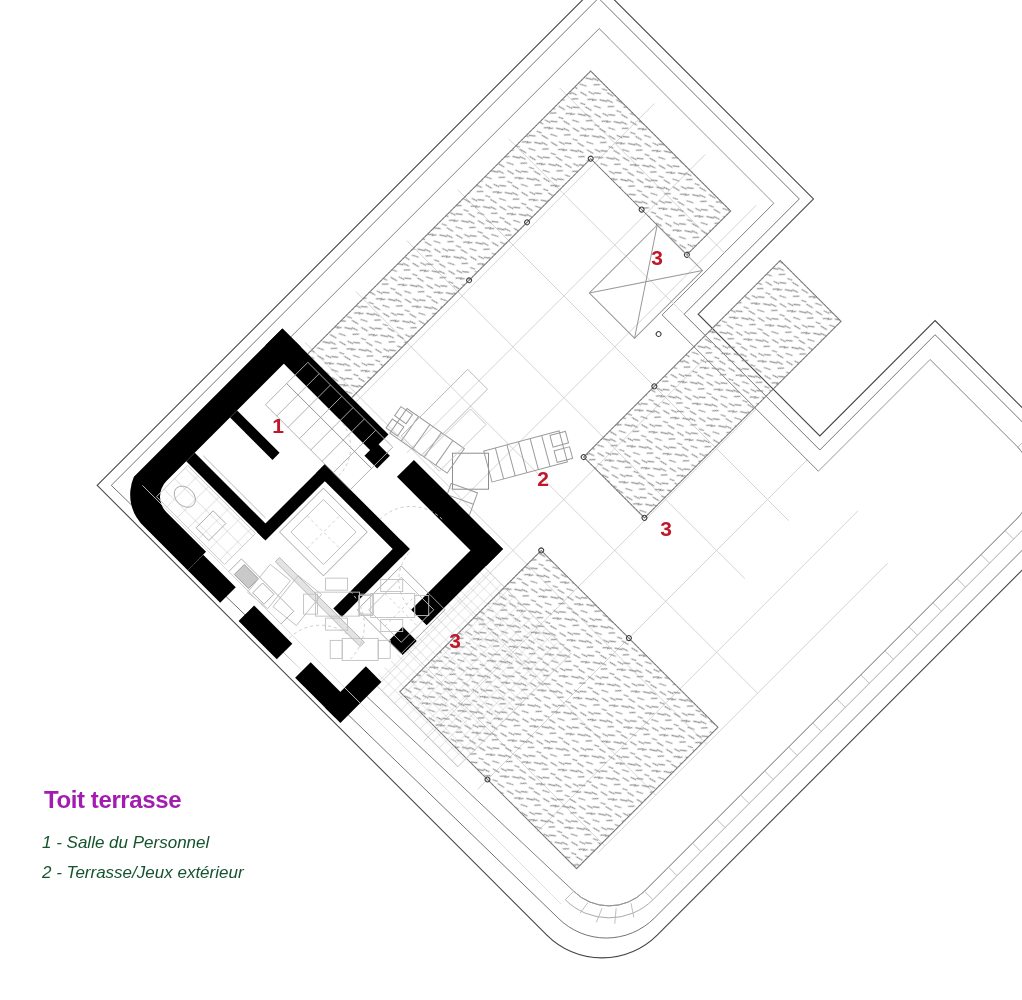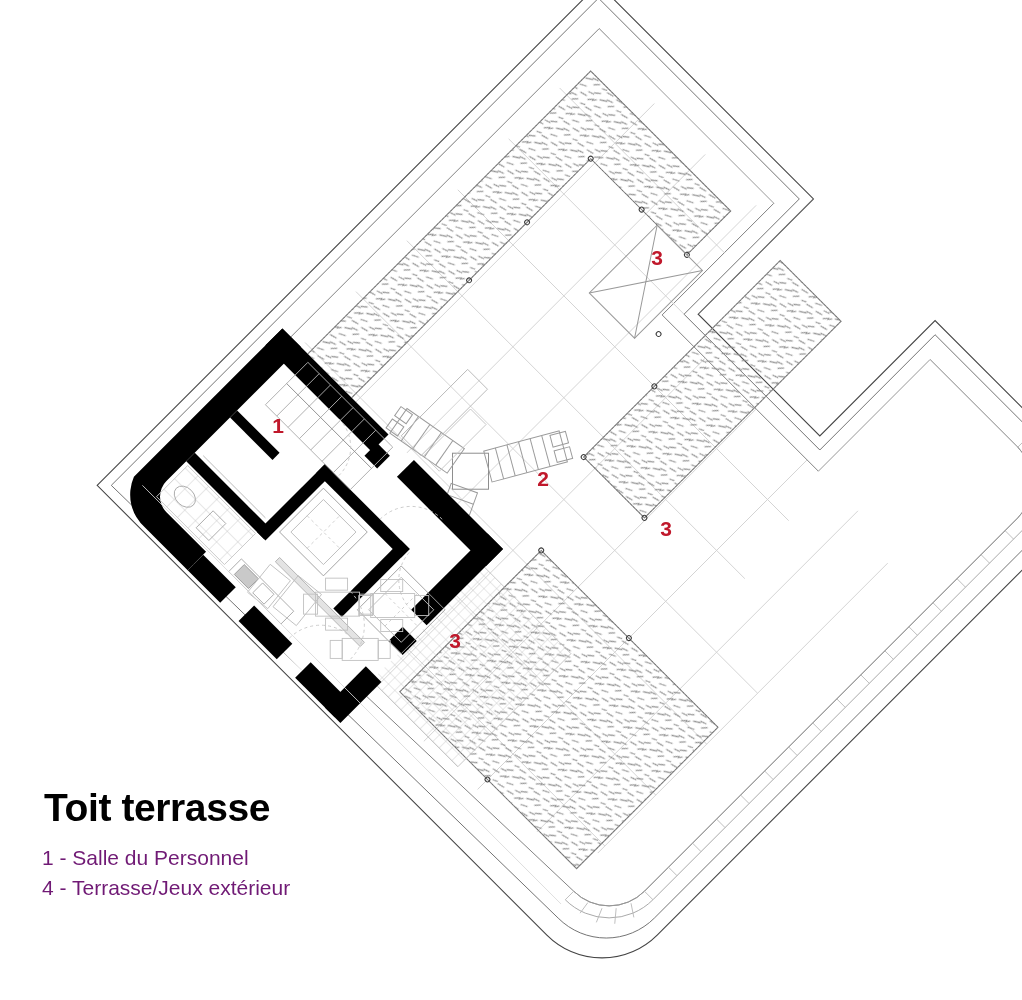--- a/index.html
+++ b/index.html
@@ -7,26 +7,26 @@
     width:1022px;height:1000px;position:relative;overflow:hidden;
     font-family:"Liberation Sans",sans-serif;color:#111;
   }
   #plan-root{position:absolute;inset:0;}
   svg.plan{position:absolute;left:0;top:0;width:1022px;height:1000px;display:block;}
 
   .legend{
     position:absolute;left:42px;top:788px;width:520px;
   }
   .legend-title{
-    font-size:39px;font-weight:bold;letter-spacing:-0.4px;
-    color:#000000;line-height:1.0;margin:0 0 16px 2px;
+    font-size:24px;font-weight:bold;letter-spacing:-0.4px;
+    color:#a21caf;line-height:1.0;margin:0 0 16px 2px;
   }
   .legend-list{list-style:none;margin:0;padding:0;}
   .legend-list li{
-    font-size:21px;line-height:30px;color:#701a75;white-space:nowrap;
+    font-size:17px;line-height:30px;color:#14532d;white-space:nowrap;font-style:italic;
   }
   .room-num{
     font-size:21px;font-weight:bold;
     fill:#c0182b;
     font-family:"Liberation Sans",sans-serif;
   }
 </style>
 </head>
 <body>
 
@@ -333,17 +333,17 @@
     <text class="room-num" x="657" y="265" text-anchor="middle" fill="#c0182b">3</text>
     <text class="room-num" x="666" y="536" text-anchor="middle" fill="#c0182b">3</text>
     <text class="room-num" x="455" y="648" text-anchor="middle" fill="#c0182b">3</text>
   </g>
 </svg>
 
 <div class="legend">
   <div class="legend-title">Toit terrasse</div>
   <ul class="legend-list">
     <li>1 - Salle du Personnel</li>
-    <li>4 - Terrasse/Jeux extérieur</li>
+    <li>2 - Terrasse/Jeux extérieur</li>
   </ul>
 </div>
 
 </div>
 
 </body></html>

